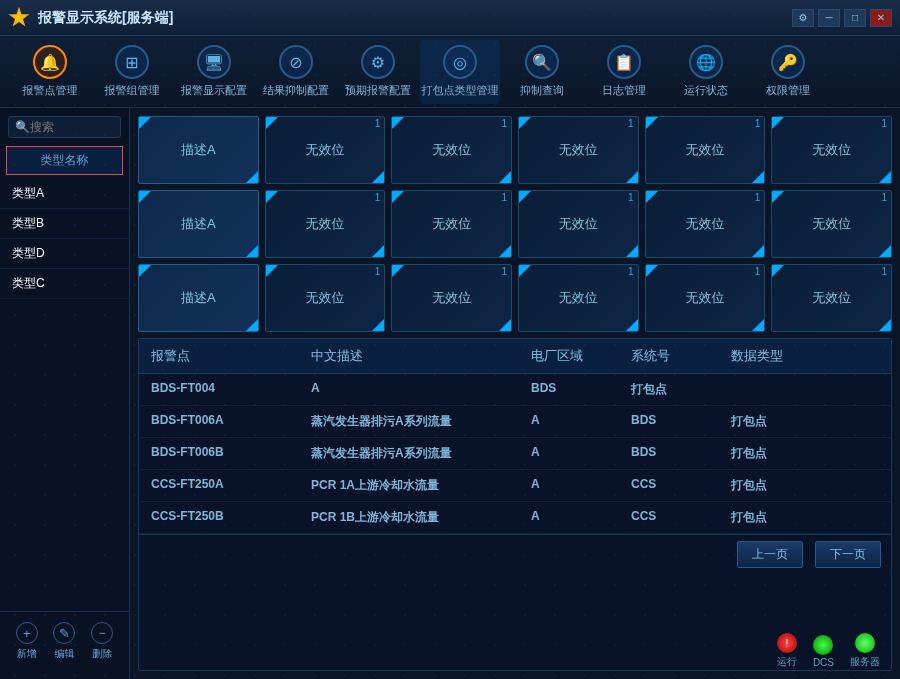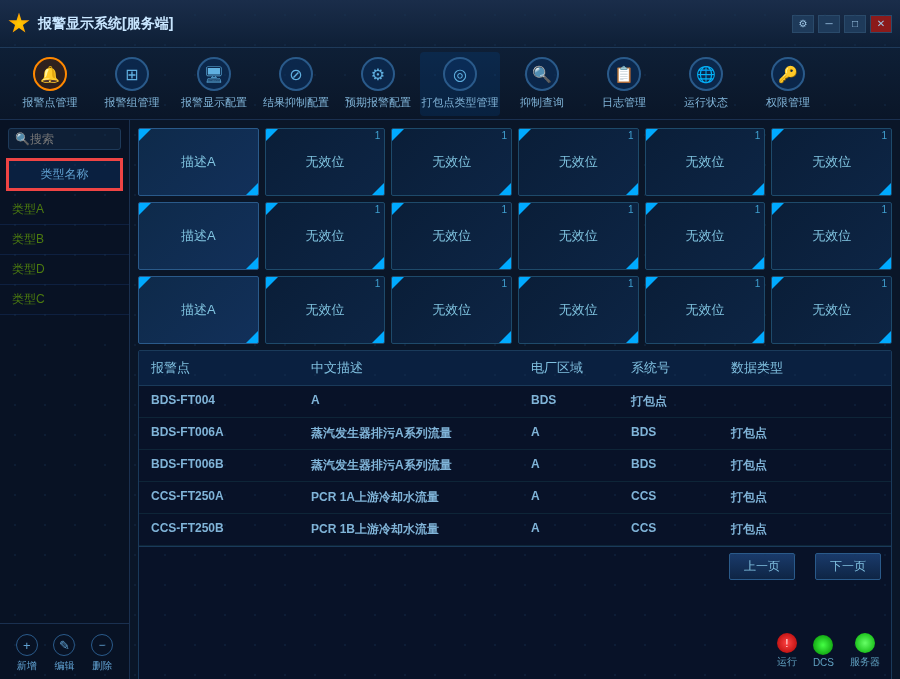--- a/index.html
+++ b/index.html
@@ -12,21 +12,21 @@
       overflow: hidden;
       position: relative;
     }
 
     
     #title-bar {
       display: flex;
       align-items: center;
       justify-content: space-between;
       background: linear-gradient(180deg, #1a2d4a 0%, #0e1f36 100%);
-      height: 48px;
+      height: 36px;
       padding: 8px 8px;
       border-bottom: 1px solid #1e3a5a;
     }
     #title-bar .title-left {
       display: flex;
       align-items: center;
       gap: 8px;
     }
     .star-icon {
       width: 22px;
@@ -144,31 +144,31 @@
       border: none;
       color: #80b4d8;
       font-size: 12px;
       width: 80px;
       outline: none;
     }
     .search-icon { color: #4080b0; font-size: 12px; }
 
     .sidebar-header {
       background: #0a2040;
-      border: 3px solid #ef4444;
+      border: 1px solid #ef4444;
       margin: 0 6px 4px 6px;
       padding: 5px 8px;
       font-size: 12px;
       color: #60a0d0;
       text-align: center;
     }
     .sidebar-item {
       padding: 6px 12px;
       font-size: 12px;
-      color: #4d7c0f;
+      color: #ffffff;
       cursor: pointer;
       border-bottom: 1px solid #0e2040;
     }
 
     .sidebar-actions {
       display: flex;
       justify-content: space-around;
       padding: 10px 8px;
       margin-top: auto;
       border-top: 1px solid #1a3050;
@@ -290,21 +290,21 @@
       padding: 7px 12px;
       font-size: 12px;
       color: #80b4d8;
       font-weight: bold;
     }
 
     .table-pagination {
       display: flex;
       justify-content: flex-end;
       padding: 6px 10px;
-      gap: 20px;
+      gap: 12px;
       border-top: 1px solid #1a3a5a;
     }
     .page-btn {
       background: linear-gradient(180deg, #1a3a6a, #0e2545);
       border: 1px solid #2a5a8a;
       color: #80c0e0;
       padding: 4px 14px;
       font-size: 12px;
       cursor: pointer;
       border-radius: 2px;

